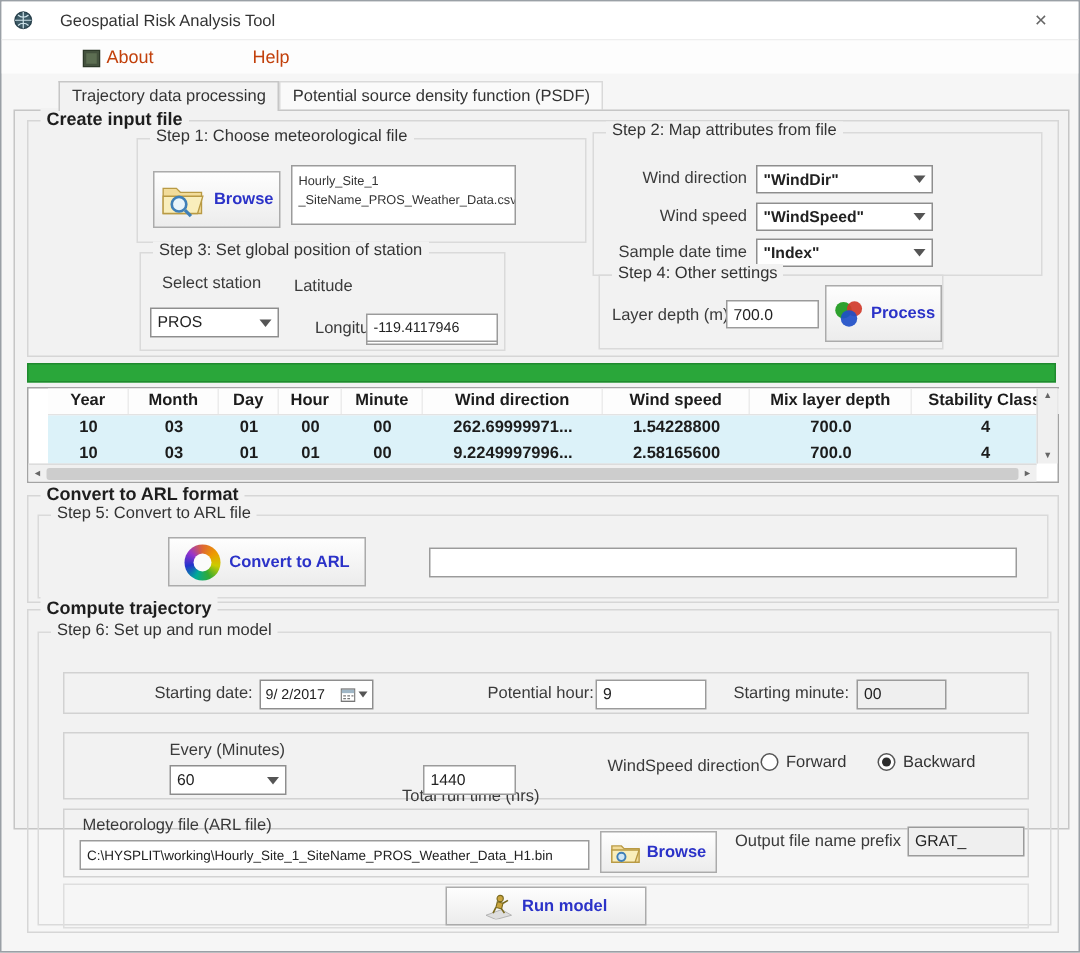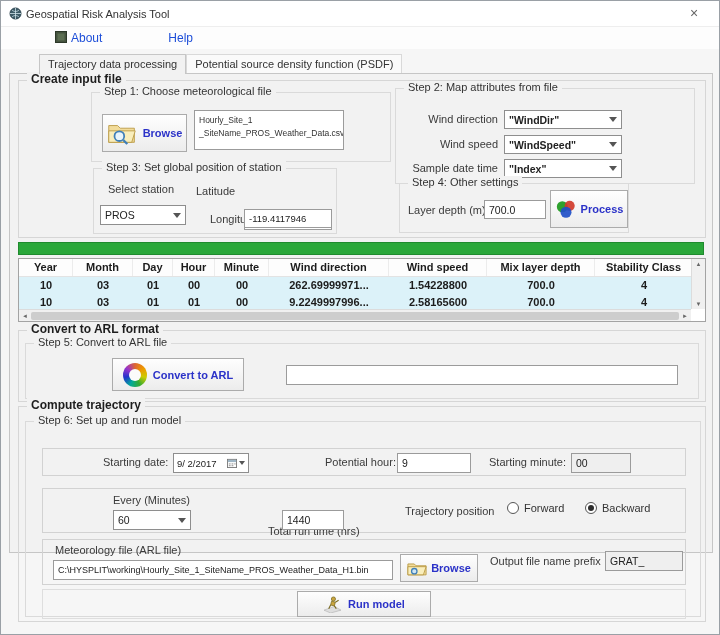--- a/index.html
+++ b/index.html
@@ -2,26 +2,26 @@
 <html><head>
 <meta charset="utf-8">
 <style>
   * { margin:0; padding:0; box-sizing:border-box; }
   body { font-family:"Liberation Sans", sans-serif; background:#cfcfcf; }
   .window { position:relative; width:720px; height:635px; background:#f6f6f6;
             border:1px solid #9aa0a6; box-shadow:0 0 6px rgba(0,0,0,.25); overflow:hidden; }
 
   
   .titlebar { position:absolute; left:0; top:0; right:0; height:26px; background:#fff;
-              display:flex; align-items:center; padding:0 8px; gap:4px; border-bottom:1px solid #eee;}
+              display:flex; align-items:center; padding:0 8px; gap:18px; border-bottom:1px solid #eee;}
   .titlebar .title { font-size:11px; color:#333; }
   .closebtn { margin-left:auto; width:34px; text-align:center; font-size:14px; color:#666; line-height:25px;}
   .menubar { position:absolute; left:0; top:26px; right:0; height:22px; background:#fdfdfd;
              display:flex; align-items:center; padding:0 10px; gap:22px; }
-  .menu-item { font-size:12px; color:#1d4ed8; display:flex; align-items:flex-start; gap:4px;padding-left:44px;}
+  .menu-item { font-size:12px; color:#c2410c; display:flex; align-items:flex-end; gap:4px;padding-left:44px;}
   .tabstrip { position:absolute; left:10px; top:50px; right:10px; height:22px; display:flex; align-items:flex-end;padding-left:28px; }
   .tab { font-size:11px; color:#333; padding:3px 8px 4px; border:1px solid #d9d9d9; background:#fafafa;
          border-bottom:none; position:relative; top:1px; white-space:nowrap;}
   .tab.active { background:#f2f2f2; border-color:#c6c6c6; z-index:3; }
   .page { position:absolute; left:8px; top:72px; width:704px; height:480px;
           background:#f2f2f2; border:1px solid #c6c6c6; z-index:2; }
 
   
   .groupbox { position:absolute; border:1px solid #d6d6d6; }
   .glabel  { position:absolute; top:-9px; left:8px; background:#f2f2f2; padding:0 4px;
@@ -47,21 +47,21 @@
   
   .filebox { position:absolute; background:#fff; border:1px solid #9b9b9b; font-size:8.5px; color:#333;
              padding:3px 4px; line-height:1.5; overflow:hidden; white-space:nowrap;}
   .ring { width:24px; height:24px; border-radius:50%; flex:none; position:relative;
           background:conic-gradient(#d63,#e90,#cc0,#3a3,#0a9,#23c,#93c,#d63); }
   .ring::after { content:""; position:absolute; inset:6px; border-radius:50%; background:#fbfbfb; }
 
   
   .greenbar { position:absolute; background:#2aa73a; border:1px solid #1f8a2e; }
   .progress { position:absolute; background:#fff; border:1px solid #9b9b9b; }
-  .grid { position:absolute; background:#fff; border:1px solid #a3a3a3; }
+  .grid { position:absolute; background:#fff; border:1px solid #a3a3a3;padding-left:13px; }
   .t-head, .t-row { display:flex; }
   .t-head { background:#fdfdfd; border-bottom:1px solid #e3e3e3; }
   .t-row  { background:#dcf2f9; }
   .hc, .cc { flex:none; text-align:center; font-size:11px; font-weight:bold; color:#1c1c1c;
              line-height:17px; overflow:hidden; white-space:nowrap;}
   .hc { border-right:1px solid #ececec; }
   .c0{width:54px}.c1{width:60px}.c2{width:40px}.c3{width:42px}.c4{width:54px}
   .c5{width:120px}.c6{width:98px}.c7{width:108px}.c8{width:98px}
   .vscroll { position:absolute; top:0; right:0; bottom:12px; width:14px; background:#f0f0f0;
              border-left:1px solid #dcdcdc; display:flex; flex-direction:column; justify-content:space-between;
@@ -268,21 +268,21 @@
         </div>
 
         <div class="panel" style="left:16px; top:66px; width:644px; height:45px;">
           <span class="label" style="left:70px; top:5px;">Every (Minutes)</span>
           <div class="combo" style="left:70px; top:21px; width:78px; height:20px;">
             <span>60</span>
             <span class="chev"></span>
           </div>
           <span class="label" style="left:225px; top:17px;margin-top:19px;">Total run time (hrs)</span>
           <div class="inbox" style="left:239px; top:21px; width:62px; height:20px;">1440</div>
-          <span class="label" style="left:362px; top:16px;">Trajectory position</span>
+          <span class="label" style="left:362px; top:16px;">WindSpeed direction</span>
           <span class="radio-group" style="left:464px; top:13px;">
             <span class="radio"></span>
             <span>Forward</span>
           </span>
           <span class="radio-group" style="left:542px; top:13px;">
             <span class="radio sel"></span>
             <span>Backward</span>
           </span>
         </div>
 

